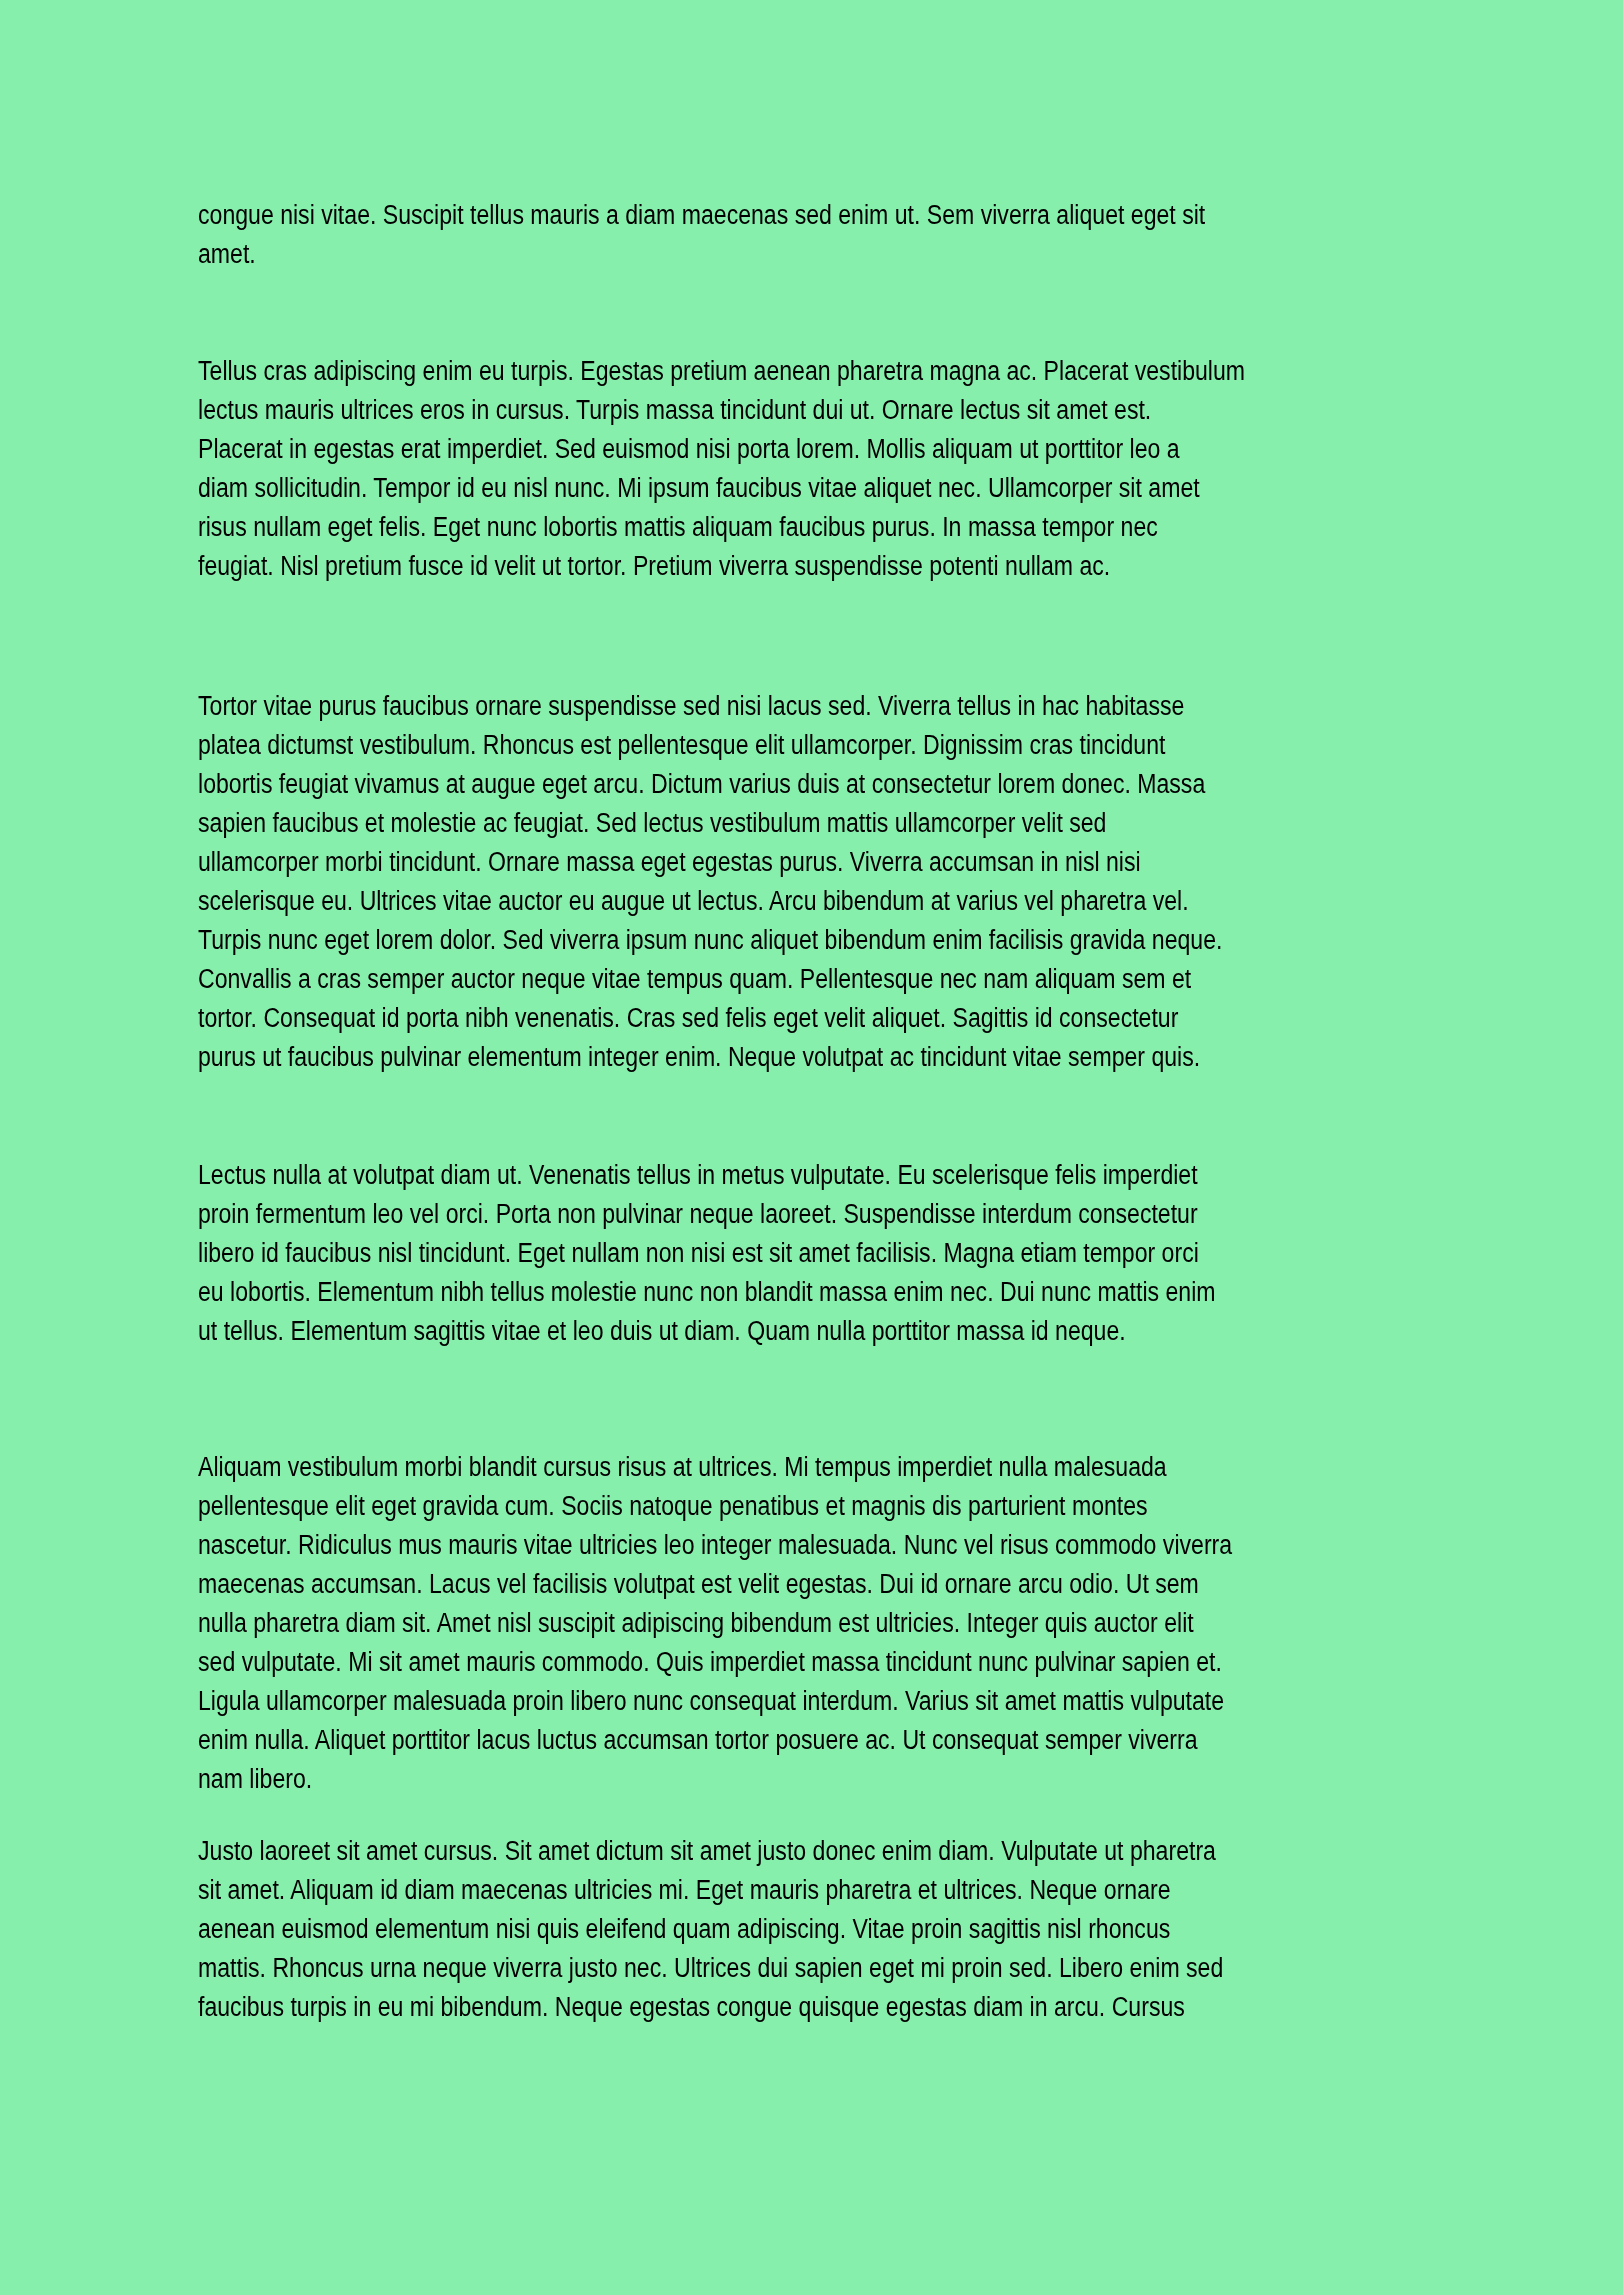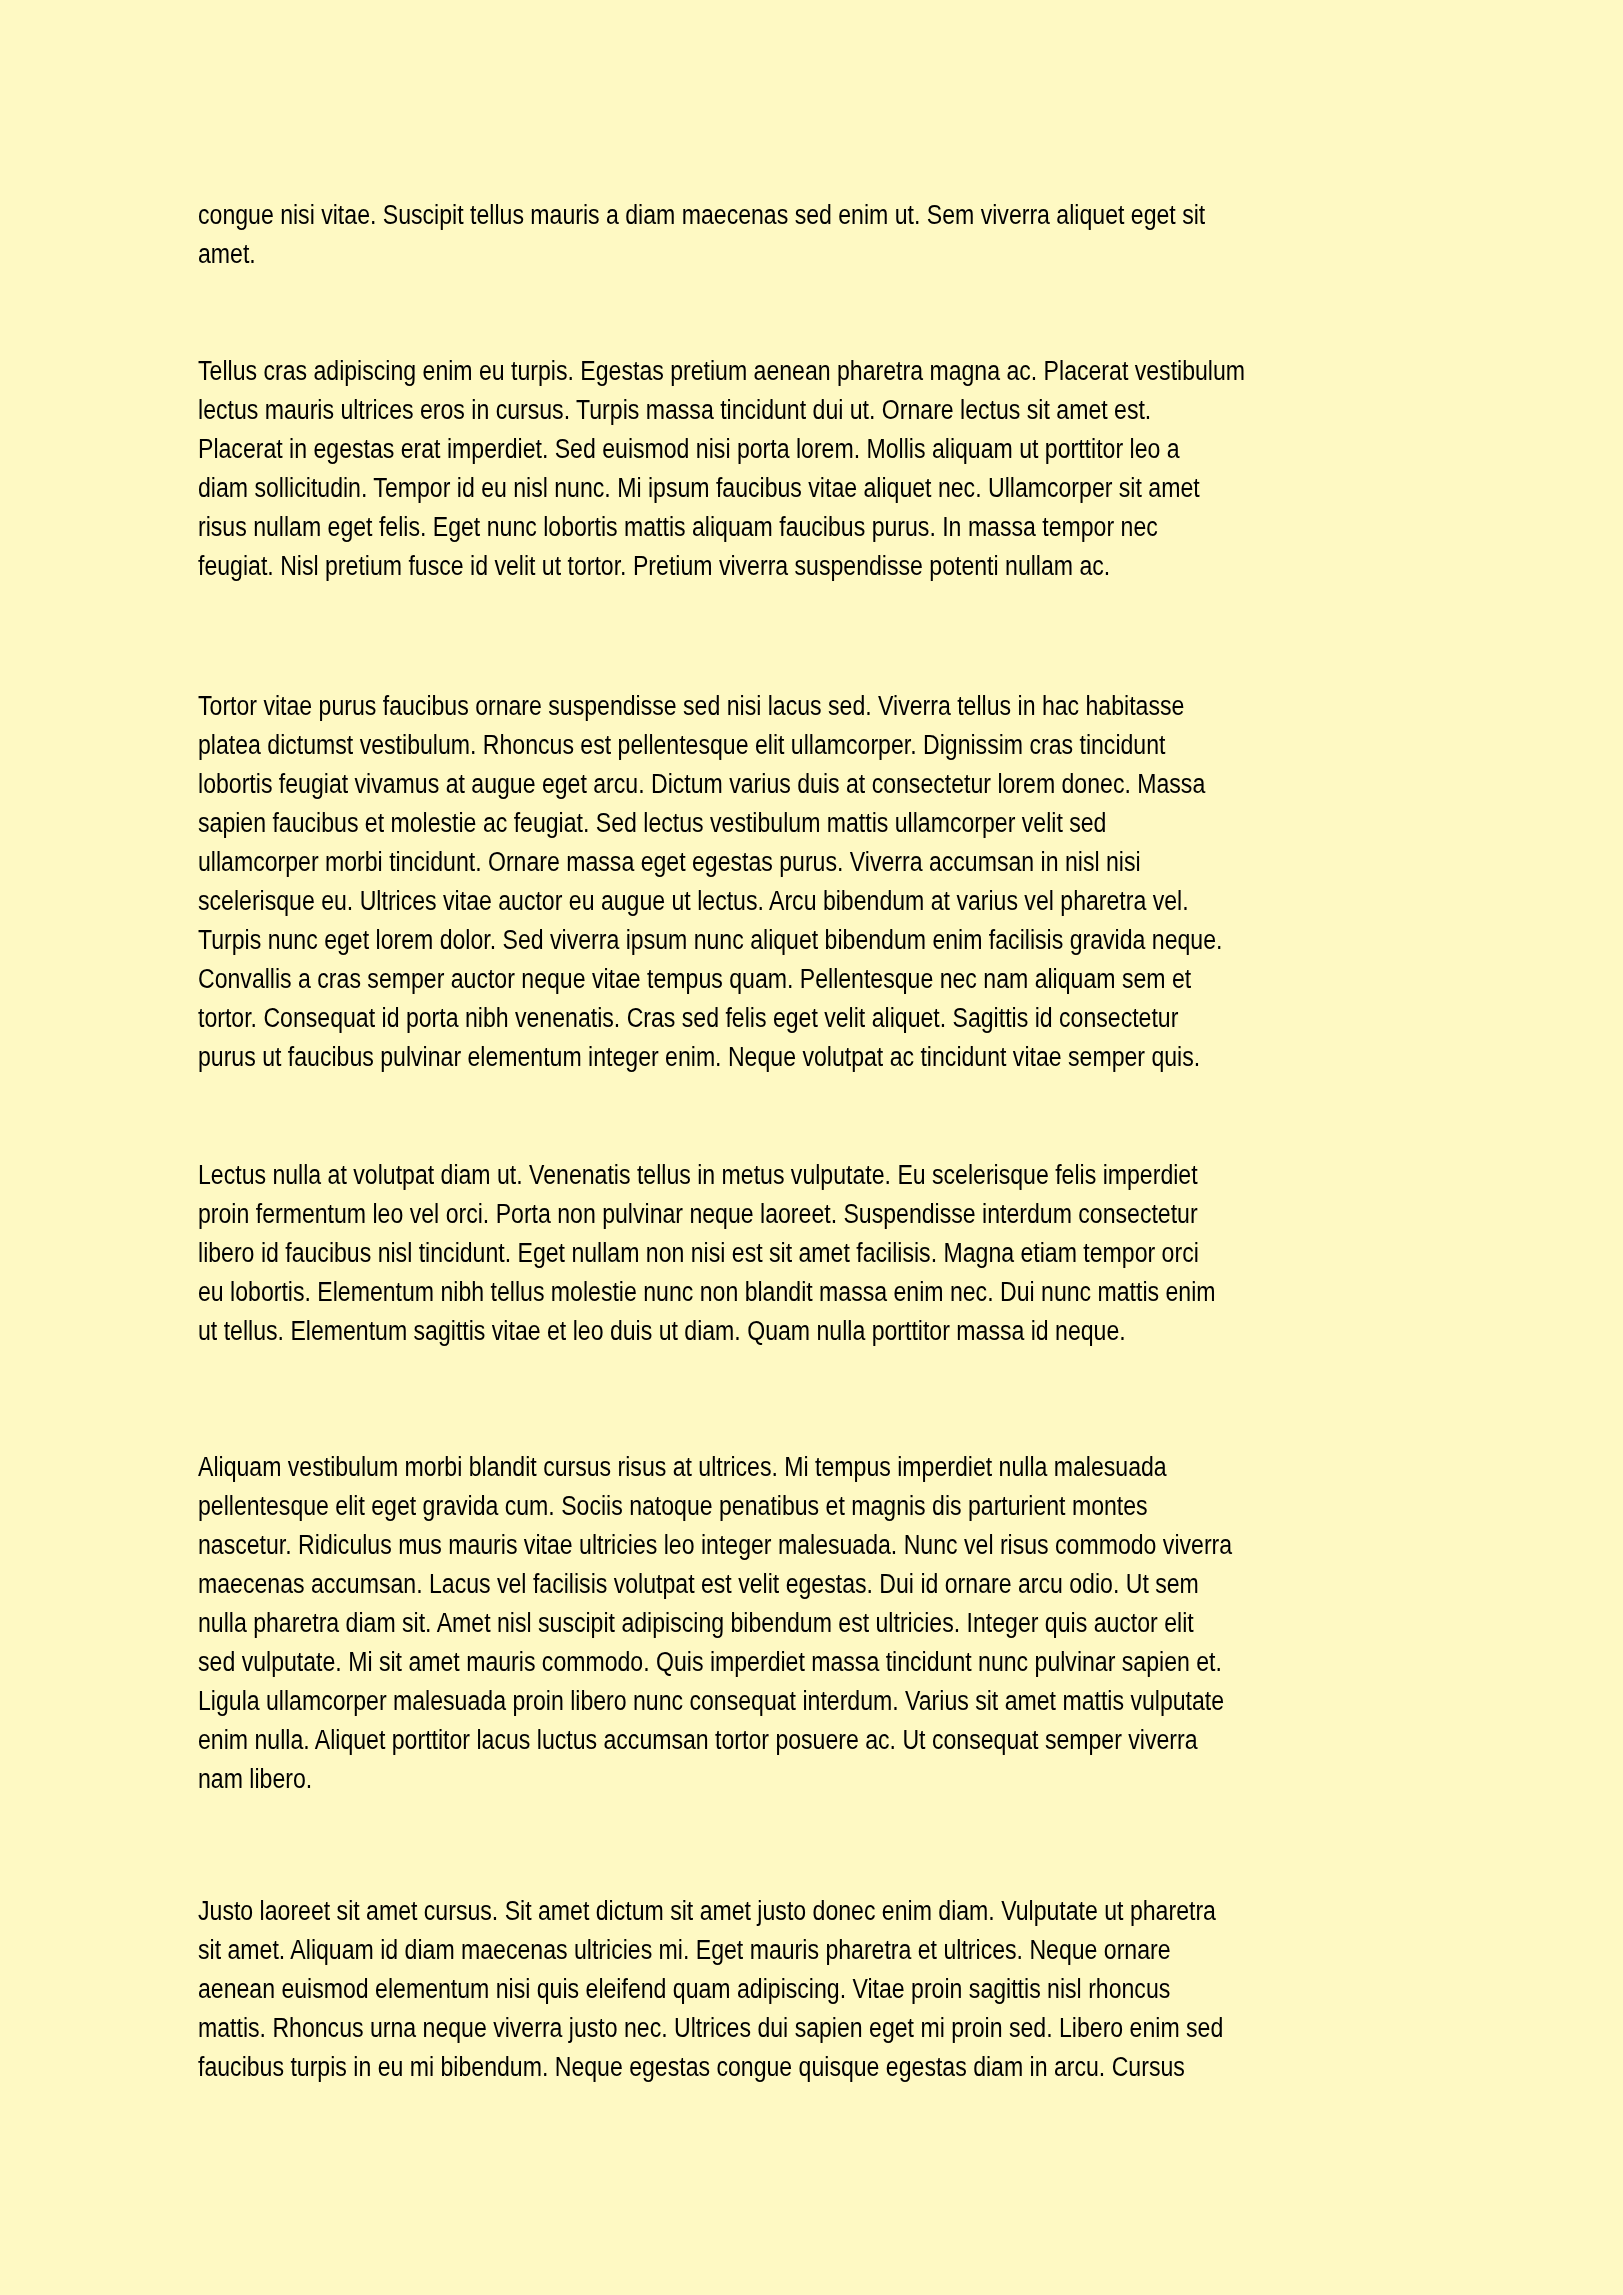--- a/index.html
+++ b/index.html
@@ -1,17 +1,17 @@
 <!DOCTYPE html>
 <html style="font-size:10.5px"><head>
 <meta charset="utf-8">
 <style>
   html, body { margin:0; padding:0; background:#ffffff; }
   body { width:1623px; height:2295px; position:relative; overflow:hidden; }
-  .page { position:absolute; left:0; top:0; width:1623px; height:2295px; background:#fef9c3; }
+  .page { position:absolute; left:0; top:0; width:1623px; height:2295px; background:#86efac; }
   .para { position:absolute; left:198px; width:1256px; }
   .line {
     display:block; height:39px; line-height:39px;
     font-family:"Liberation Sans", sans-serif; font-size:27px; color:#000000;
     white-space:nowrap; transform-origin:left center; transform:scaleX(0.855);
   }
 </style>
 </head>
 <body>
 
@@ -56,21 +56,21 @@
     <span class="line">pellentesque elit eget gravida cum. Sociis natoque penatibus et magnis dis parturient montes</span>
     <span class="line">nascetur. Ridiculus mus mauris vitae ultricies leo integer malesuada. Nunc vel risus commodo viverra</span>
     <span class="line">maecenas accumsan. Lacus vel facilisis volutpat est velit egestas. Dui id ornare arcu odio. Ut sem</span>
     <span class="line">nulla pharetra diam sit. Amet nisl suscipit adipiscing bibendum est ultricies. Integer quis auctor elit</span>
     <span class="line">sed vulputate. Mi sit amet mauris commodo. Quis imperdiet massa tincidunt nunc pulvinar sapien et.</span>
     <span class="line">Ligula ullamcorper malesuada proin libero nunc consequat interdum. Varius sit amet mattis vulputate</span>
     <span class="line">enim nulla. Aliquet porttitor lacus luctus accumsan tortor posuere ac. Ut consequat semper viverra</span>
     <span class="line">nam libero.</span>
   </div>
 
-  <div class="para" style="top:1892px">
+  <div class="para" style="top:1832px">
     <span class="line">Justo laoreet sit amet cursus. Sit amet dictum sit amet justo donec enim diam. Vulputate ut pharetra</span>
     <span class="line">sit amet. Aliquam id diam maecenas ultricies mi. Eget mauris pharetra et ultrices. Neque ornare</span>
     <span class="line">aenean euismod elementum nisi quis eleifend quam adipiscing. Vitae proin sagittis nisl rhoncus</span>
     <span class="line">mattis. Rhoncus urna neque viverra justo nec. Ultrices dui sapien eget mi proin sed. Libero enim sed</span>
     <span class="line">faucibus turpis in eu mi bibendum. Neque egestas congue quisque egestas diam in arcu. Cursus</span>
   </div>
 </div>
 
 
 </body></html>

